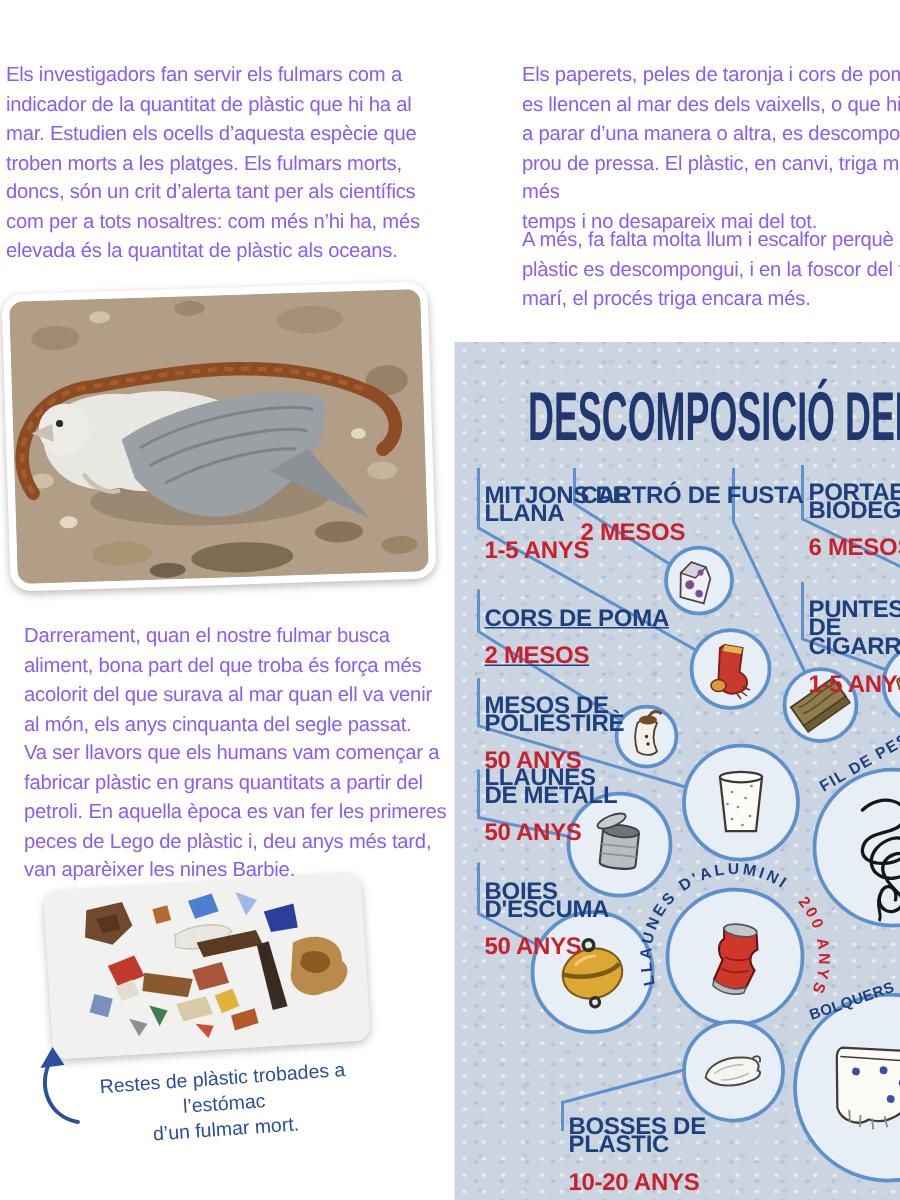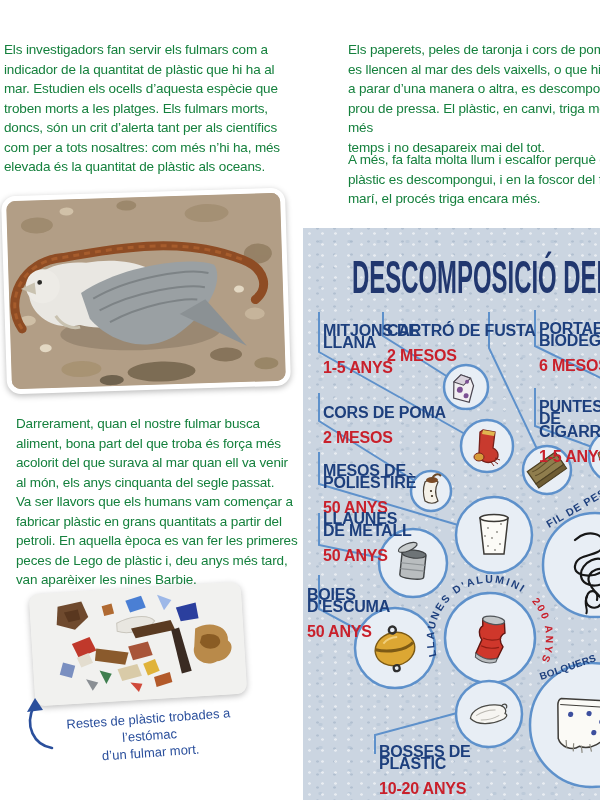--- a/index.html
+++ b/index.html
@@ -1,19 +1,19 @@
 <!DOCTYPE html>
 <html><head>
 <meta charset="utf-8">
 <style>
   html,body{margin:0;padding:0;}
   .page{position:relative;width:600px;height:800px;background:#ffffff;overflow:hidden;
         font-family:"Liberation Sans",sans-serif;}
   .para{position:absolute;font-size:13.5px;line-height:19.5px;letter-spacing:-0.15px;
-        color:#15803d;white-space:pre-line;}
+        color:#8b5cf6;white-space:pre-line;}
   
   .photo1{position:absolute;left:4px;top:192px;width:274px;height:188px;
           background:#b7a48d;border:5px solid #fff;border-radius:14px;
           box-shadow:0 2px 6px rgba(0,0,0,.28);transform:rotate(-1.8deg);overflow:hidden;}
   
   .photo2{position:absolute;left:32px;top:588px;width:212px;height:112px;
           background:#f4f4f2;border-radius:10px;box-shadow:0 2px 6px rgba(0,0,0,.25);
           transform:rotate(-3.5deg);overflow:hidden;}
   .caption{position:absolute;left:42px;top:710px;width:215px;text-align:center;
            font-size:13px;line-height:17px;color:#2a4f9c;transform:rotate(-4deg);
@@ -283,40 +283,40 @@
     </div>
     <div class="ig-label" style="left:84px;top:84px;">
       <div class="ig-name">CARTRÓ DE FUSTA</div>
       <div class="ig-time">2 MESOS</div>
     </div>
     <div class="ig-label" style="left:236px;top:82px;">
       <div class="ig-name">PORTAENVASOS
 BIODEGRADABLES</div>
       <div class="ig-time">6 MESOS</div>
     </div>
-    <div class="ig-label" style="left:20px;top:166px;">
+    <div class="ig-label" style="left:20px;top:166px;text-decoration:underline;">
       <div class="ig-name">CORS DE POMA</div>
       <div class="ig-time">2 MESOS</div>
     </div>
     <div class="ig-label" style="left:236px;top:160px;">
       <div class="ig-name">PUNTES DE
 CIGARRET</div>
       <div class="ig-time">1-5 ANYS</div>
     </div>
     <div class="ig-label" style="left:20px;top:224px;">
       <div class="ig-name">MESOS DE
 POLIESTIRÈ</div>
       <div class="ig-time">50 ANYS</div>
     </div>
     <div class="ig-label" style="left:20px;top:272px;">
       <div class="ig-name">LLAUNES
 DE METALL</div>
       <div class="ig-time">50 ANYS</div>
     </div>
-    <div class="ig-label" style="left:4px;top:348px;">
+    <div class="ig-label" style="left:20px;top:348px;">
       <div class="ig-name">BOIES
 D'ESCUMA</div>
       <div class="ig-time">50 ANYS</div>
     </div>
     <div class="ig-label" style="left:76px;top:505px;">
       <div class="ig-name">BOSSES DE
 PLÀSTIC</div>
       <div class="ig-time">10-20 ANYS</div>
     </div>
   </div>

